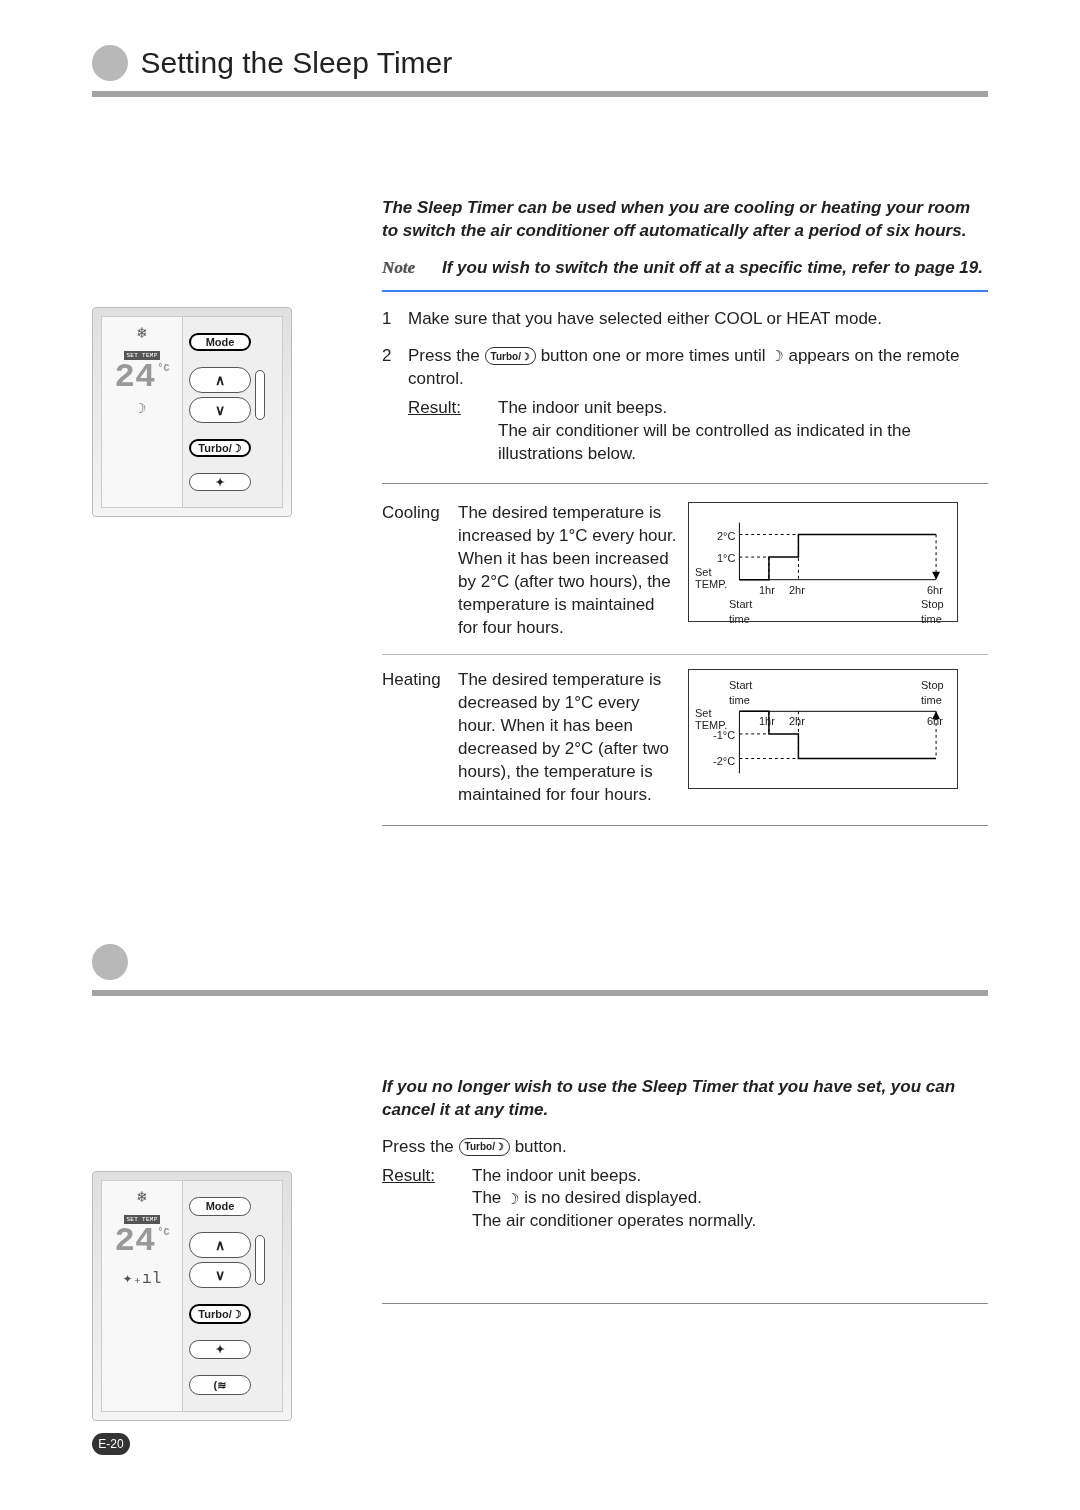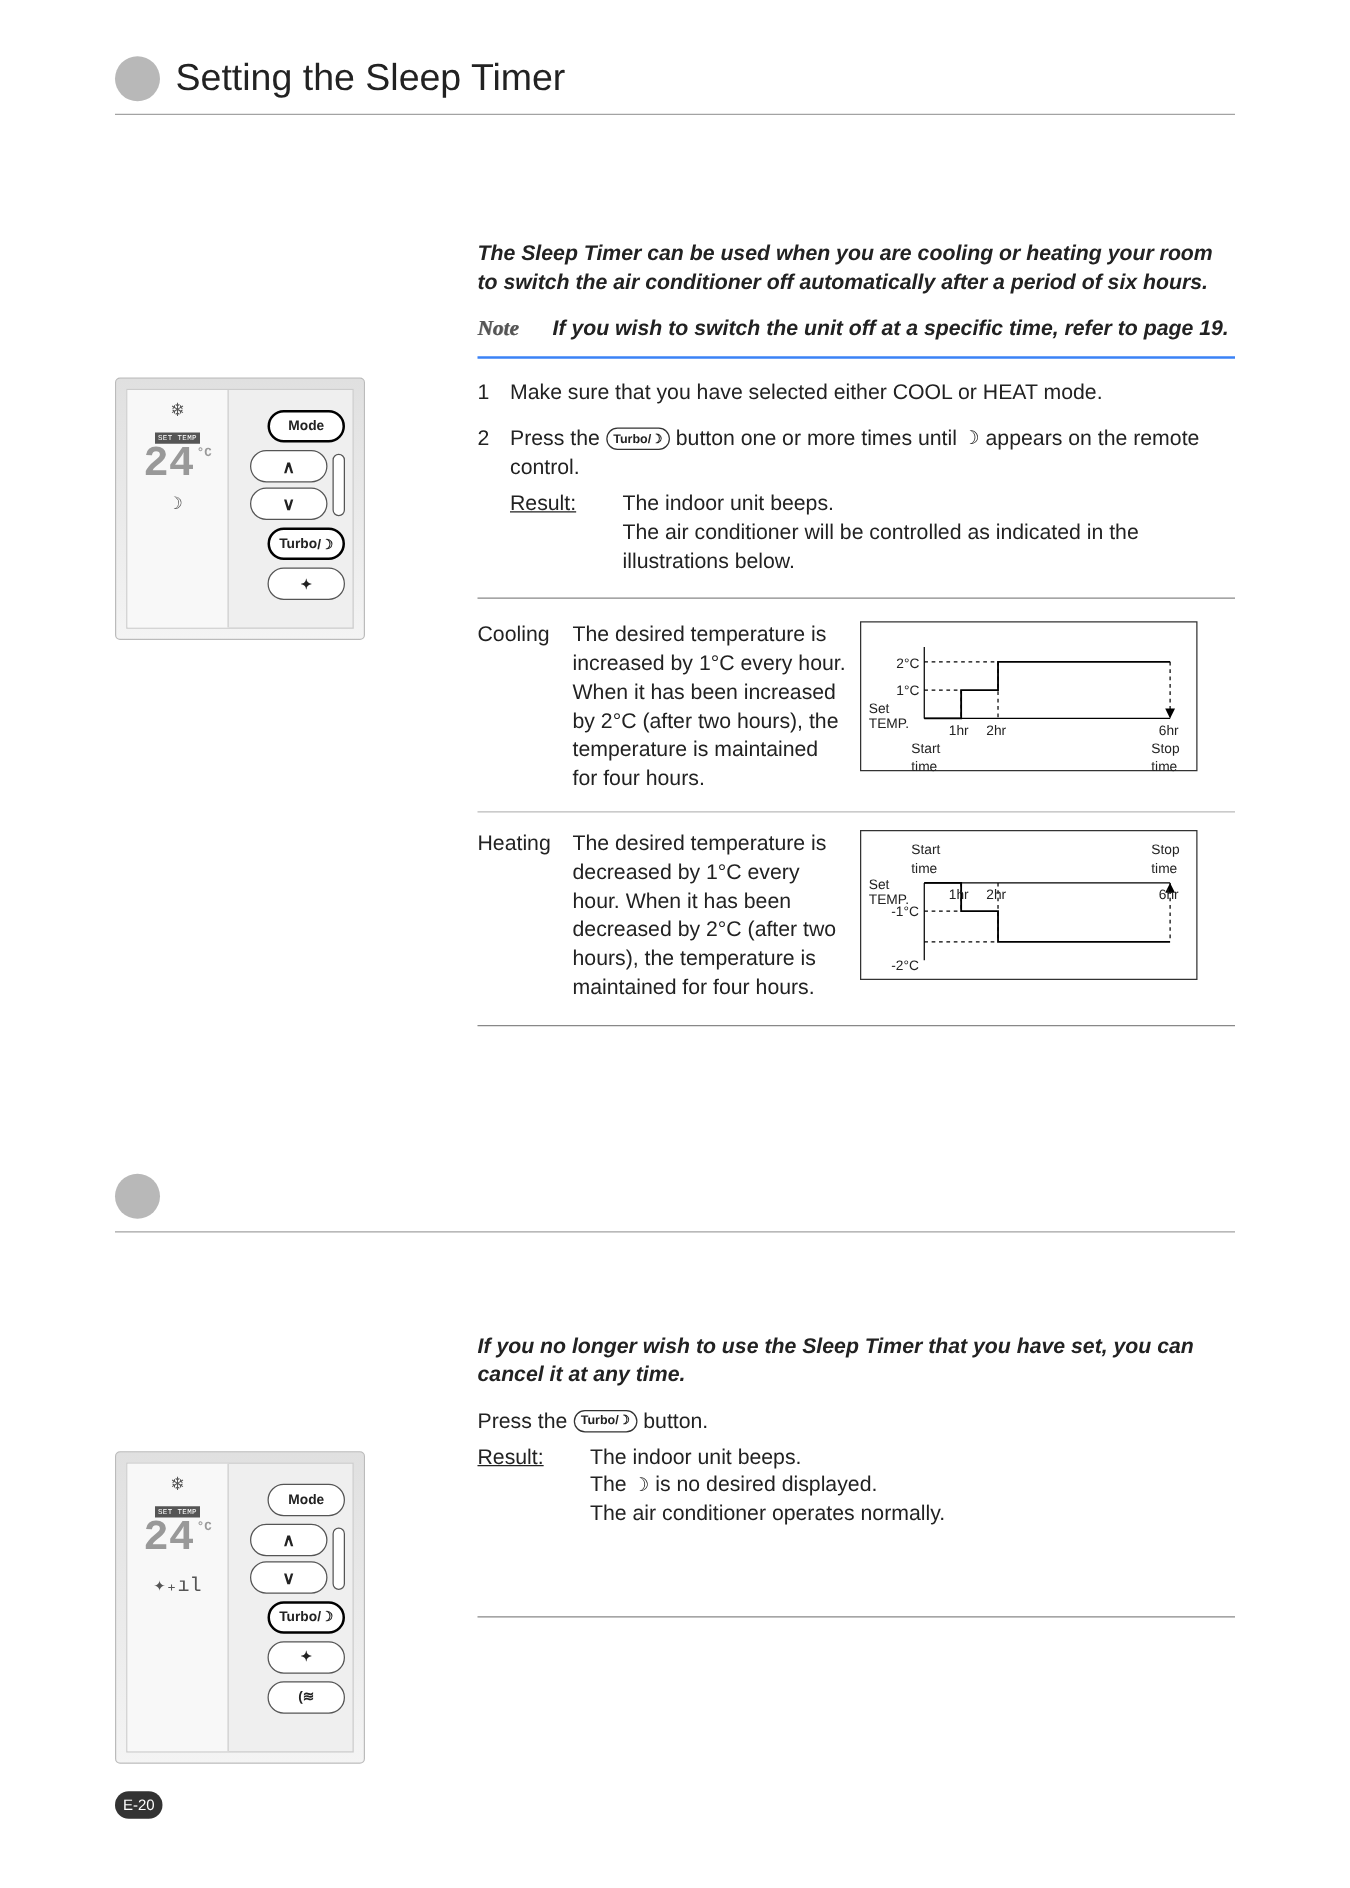--- a/index.html
+++ b/index.html
@@ -13,21 +13,21 @@
   }
   .page {
     position: absolute;
     left: 92px;
     top: 45px;
     width: 896px;
     height: 1420px;
   }
   
   .title-block {
-    border-bottom: 1px solid #a3a3a3;
+    border-bottom: 6px solid #a3a3a3;
     padding-bottom: 10px;
     margin-bottom: 5px;
   }
   .title-bullet {
     display: inline-block;
     width: 36px;
     height: 36px;
     background: #b8b8b8;
     border-radius: 50%;
     vertical-align: middle;
@@ -133,22 +133,22 @@
   }
   .lcd .temp {
     font-size:34px; line-height:1; font-weight:bold; color:#999;
     font-family: "Courier New", monospace;
     display:flex; align-items:flex-start;
   }
   .lcd .temp .deg { font-size:10px; margin-top:4px; margin-left:2px; }
   .lcd .sleep { font-size:14px; margin-top:6px; }
   .lcd .fan { font-size:16px; margin-top:10px;text-align:center; }
   .btns {
-    width:55%; display:flex; flex-direction:column; align-items:flex-end;
-    gap:6px; padding:16px 6px;
+    width:55%; display:flex; flex-direction:column; align-items:flex-start;
+    gap:16px; padding:16px 6px;
   }
   .rbtn {
     width: 62px; height:26px;
     border:1.5px solid #555; border-radius:13px;
     display:flex; align-items:center; justify-content:center;
     font-size:11px; font-weight:bold;
     background:#fff;
   }
   .rbtn.arrow { font-size:14px; }
   .rbtn.highlight { border:2px solid #000; }
@@ -337,21 +337,21 @@
               <line x1="50" y1="42" x2="250" y2="42" stroke="#000" stroke-width="1"></line>
               <polyline points="50,42 80,42 80,65 110,65 110,90 250,90" fill="none" stroke="#000" stroke-width="1.5"></polyline>
               <line x1="50" y1="65" x2="80" y2="65" stroke="#000" stroke-dasharray="3,3"></line>
               <line x1="50" y1="90" x2="110" y2="90" stroke="#000" stroke-dasharray="3,3"></line>
               <line x1="80" y1="42" x2="80" y2="65" stroke="#000" stroke-dasharray="3,3"></line>
               <line x1="110" y1="42" x2="110" y2="90" stroke="#000" stroke-dasharray="3,3"></line>
               <line x1="250" y1="42" x2="250" y2="90" stroke="#000" stroke-dasharray="3,3"></line>
               <polygon points="250,42 246,50 254,50" fill="#000"></polygon>
             </svg>
             <span class="clabel" style="left:24px;top:58px">-1°C</span>
-            <span class="clabel" style="left:24px;top:101px">-2°C</span>
+            <span class="clabel" style="left:24px;top:84px">-2°C</span>
             <span class="clabel" style="left:6px;top:36px">Set</span>
             <span class="clabel" style="left:6px;top:48px">TEMP.</span>
             <span class="clabel" style="left:70px;top:44px">1hr</span>
             <span class="clabel" style="left:100px;top:44px">2hr</span>
             <span class="clabel" style="left:238px;top:44px">6hr</span>
             <span class="clabel" style="left:40px;top:8px">Start<br>time</span>
             <span class="clabel" style="left:232px;top:8px">Stop<br>time</span>
           </div>
         </div>
       </div>

